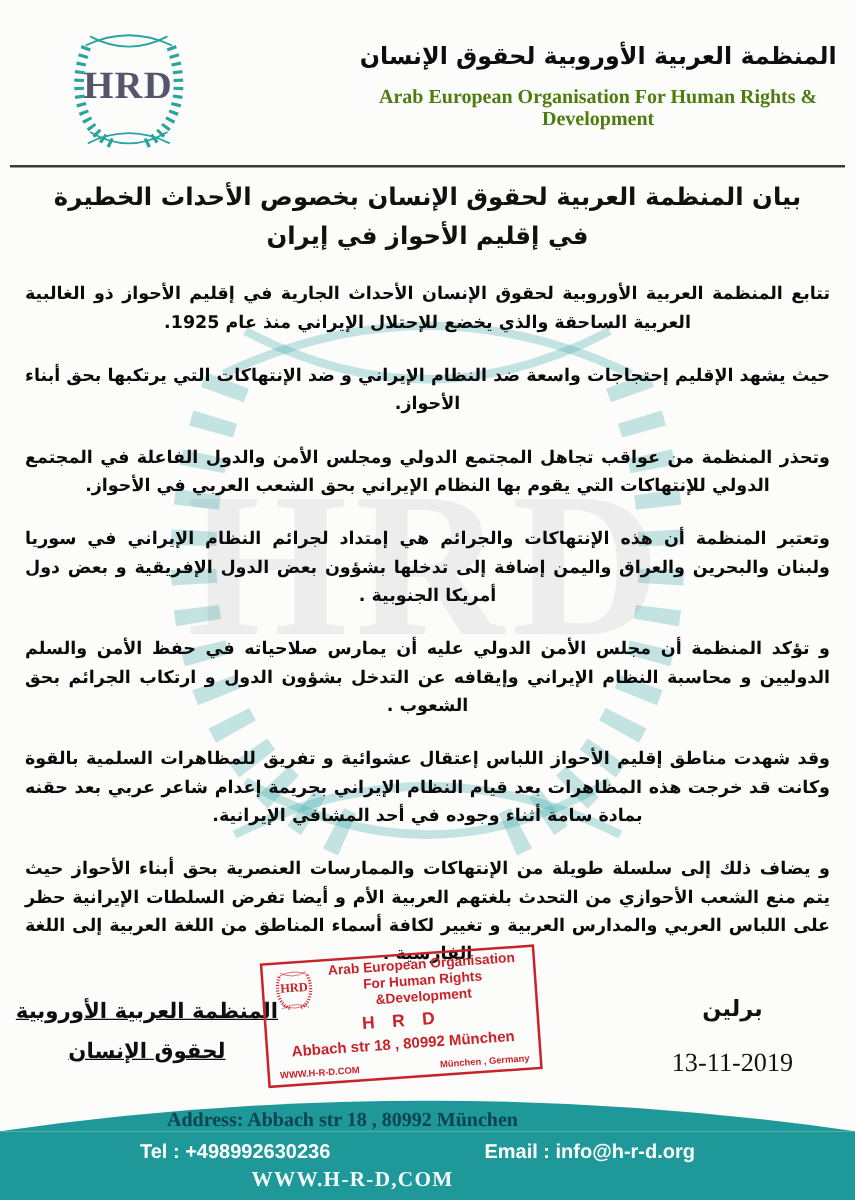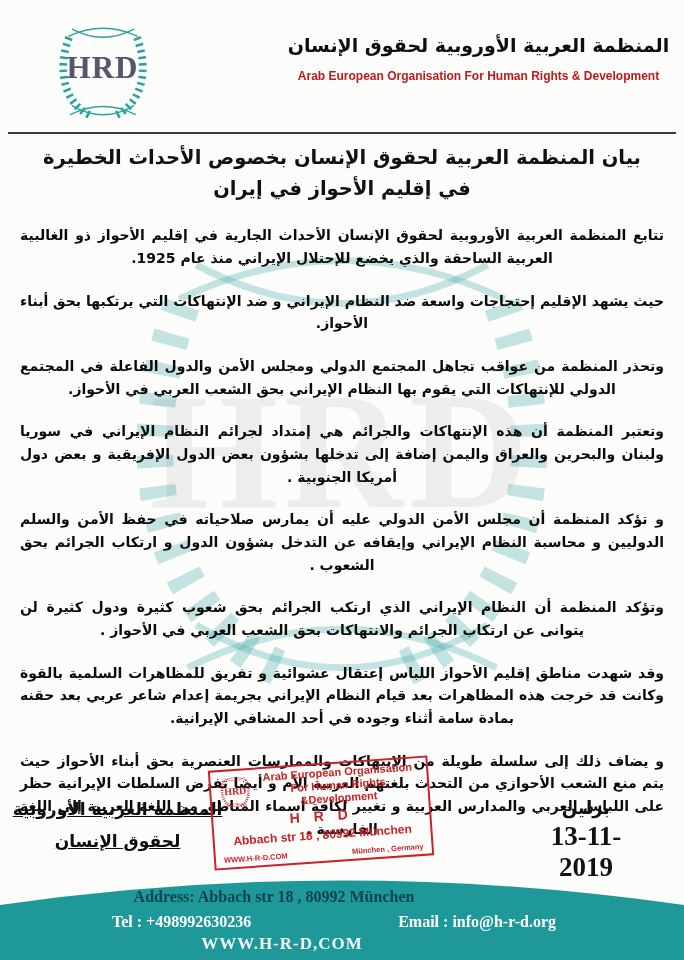--- a/index.html
+++ b/index.html
@@ -23,22 +23,22 @@
     position: absolute; left: 50%; top: 47%; transform: translate(-50%,-50%);
     font-family: "Liberation Serif", serif; font-weight: bold;
     font-size: 31px; letter-spacing: 1px; color: #55556d;
   }
   .org-col { flex: 1; padding: 14px 12px 0 80px; text-align: center; }
   .org-ar {
     font-weight: bold; font-size: 19px; color: #0d0d12;
     font-family: "DejaVu Sans", sans-serif; margin-bottom: 13px;
   }
   .org-en {
-    font-family: Liberation Sans, sans-serif; font-weight: bold;
-    font-size: 12px; color: #b91c1c;
+    font-family: Liberation Serif, serif; font-weight: bold;
+    font-size: 16px; color: #4d7c0f;
   }
   .rule { border: none; border-top: 2px solid #3a3a3a; margin: 10px 8px 0 8px; }
   
   .doc-title { text-align: center; font-weight: bold; font-size: 19.5px; line-height: 1.6; margin-top: 8px; position: relative; z-index: 2; }
   
   .body-text { position: relative; z-index: 2; margin: 6px 20px 0 20px; }
   .body-text p {
     direction: rtl;
     text-align: justify; text-align-last: center;
     font-weight: bold; font-size: 14px; line-height: 1.62;
@@ -55,21 +55,21 @@
     font-size: 165px; letter-spacing: 6px; color: rgba(110,110,130,0.10);
   }
   
   .sig-org {
     position: absolute; left: 10px; top: 793px; width: 215px; z-index: 2;
     text-align: center; direction: rtl;
     font-weight: bold; font-size: 17px; line-height: 1.9; color: #0d0d12; text-decoration: underline;
   }
   .sig-place { position: absolute; right: 38px; top: 797px; width: 120px; text-align: center; z-index: 2; }
   .sig-city { font-weight: bold; font-size: 18px; direction: rtl; }
-  .sig-date { font-family: "Liberation Serif", serif; font-weight: bold; font-size: 27px; margin-top: 3px; }
+  .sig-date { font-family: "Liberation Serif", serif; font-weight: normal; font-size: 21px; margin-top: 20px; }
   
   .stamp {
     position: absolute; left: 211px; top: 763px; width: 220px; height: 100px;
     border: 2.5px solid #c8232b; transform: rotate(-4deg); z-index: 3;
     color: #c8232b; font-family: "Liberation Sans", sans-serif; font-weight: bold;
     padding: 2px 5px 1px 5px; background: transparent;
   }
   .stamp-row1 { display: flex; align-items: flex-start; }
   .stamp-logo { position: relative; width: 38px; height: 34px; flex: 0 0 38px; margin-top: 2px; }
   .stamp-logo svg { width: 100%; height: 100%; }
@@ -85,21 +85,21 @@
   
   .footer-arc { position: absolute; left: 0; bottom: 55px; width: 684px; height: 30px; z-index: 1; display: block; }
   .footer-band { position: absolute; left: 0; bottom: 0; width: 684px; height: 55px; background: #1f9899; z-index: 1; }
   .footer-address {
     position: absolute; left: 0; bottom: 54px; width: 548px; text-align: center; z-index: 2;
     font-family: "Liberation Serif", serif; font-weight: bold; font-size: 16px; color: #0c4450;
   }
   .footer-line2 {
     position: absolute; left: 0; bottom: 29px; width: 680px; z-index: 2;
     display: flex; justify-content: space-between; padding: 0 124px 0 112px;
-    font-family: Liberation Serif, serif; font-weight: bold; font-size: 16px; color: #ffffff;
+    font-family: Liberation Sans, sans-serif; font-weight: bold; font-size: 16px; color: #ffffff;
   }
   .footer-www {
     position: absolute; left: 0; bottom: 6px; width: 564px; text-align: center; z-index: 2;
     font-family: "Liberation Serif", serif; font-weight: bold; font-size: 17px; color: #f4fbfb; letter-spacing: 1px;
   }
   .hidden-defs { position: absolute; width: 0; height: 0; overflow: hidden; }
 </style>
 </head>
 <body>
 
@@ -146,21 +146,20 @@
       </svg>
     <span class="watermark-hrd">HRD</span>
   </div>
 
   <main class="body-text">
     <p>تتابع المنظمة العربية الأوروبية لحقوق الإنسان الأحداث الجارية في إقليم الأحواز ذو الغالبية العربية الساحقة والذي يخضع للإحتلال الإيراني منذ عام 1925.</p>
     <p>حيث يشهد الإقليم إحتجاجات واسعة ضد النظام الإيراني و ضد الإنتهاكات التي يرتكبها بحق أبناء الأحواز.</p>
     <p>وتحذر المنظمة من عواقب تجاهل المجتمع الدولي ومجلس الأمن والدول الفاعلة في المجتمع الدولي للإنتهاكات التي يقوم بها النظام الإيراني بحق الشعب العربي في الأحواز.</p>
     <p>وتعتبر المنظمة أن هذه الإنتهاكات والجرائم هي إمتداد لجرائم النظام الإيراني في سوريا ولبنان والبحرين والعراق واليمن إضافة إلى تدخلها بشؤون بعض الدول الإفريقية و بعض دول أمريكا الجنوبية .</p>
     <p>و تؤكد المنظمة أن مجلس الأمن الدولي عليه أن يمارس صلاحياته في حفظ الأمن والسلم الدوليين و محاسبة النظام الإيراني وإيقافه عن التدخل بشؤون الدول و ارتكاب الجرائم بحق الشعوب .</p>
-    <p>وتؤكد المنظمة أن النظام الإيراني الذي ارتكب الجرائم بحق شعوب كثيرة ودول كثيرة لن يتوانى عن ارتكاب الجرائم والانتهاكات بحق الشعب العربي في الأحواز .</p>
     <p>وقد شهدت مناطق إقليم الأحواز اللباس إعتقال عشوائية و تفريق للمظاهرات السلمية بالقوة وكانت قد خرجت هذه المظاهرات بعد قيام النظام الإيراني بجريمة إعدام شاعر عربي بعد حقنه بمادة سامة أثناء وجوده في أحد المشافي الإيرانية.</p>
     <p>و يضاف ذلك إلى سلسلة طويلة من الإنتهاكات والممارسات العنصرية بحق أبناء الأحواز حيث يتم منع الشعب الأحوازي من التحدث بلغتهم العربية الأم و أيضا تفرض السلطات الإيرانية حظر على اللباس العربي والمدارس العربية و تغيير لكافة أسماء المناطق من اللغة العربية إلى اللغة الفارسية .</p>
   </main>
 
   <div class="sig-org">
     <div>المنظمة العربية الأوروبية</div>
     <div>لحقوق الإنسان</div>
   </div>
 
   <div class="sig-place">

